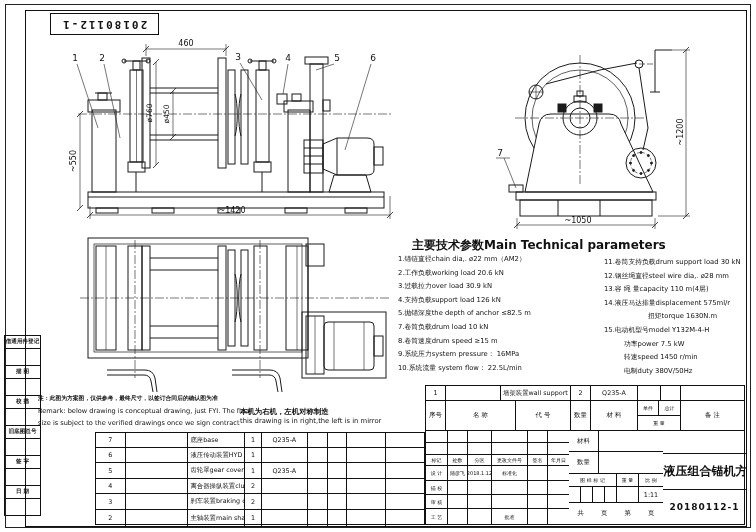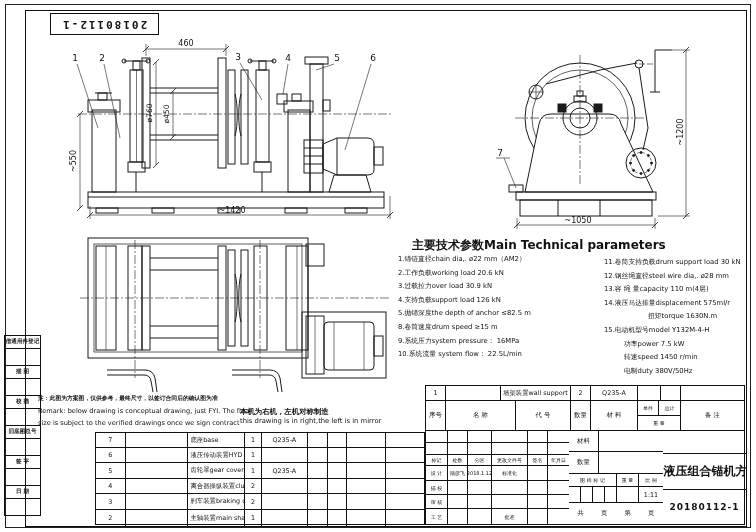--- a/index.html
+++ b/index.html
@@ -282,20 +282,21 @@
   </svg>
 
   <div class="abs tech">
     <div class="tp-title">主要技术参数Main Technical parameters</div>
     <div class="tp-left">
       <div>1.锚链直径chain dia,.  ø22 mm（AM2）</div>
       <div>2.工作负载working load  20.6 kN</div>
       <div>3.过载拉力over load  30.9 kN</div>
       <div>4.支持负载support load  126 kN</div>
       <div>5.抛锚深度the depth of anchor  ≤82.5 m</div>
+      <div>7.卷筒负载drum load  10 kN</div>
       <div>8.卷筒速度drum speed  ≥15 m</div>
       <div>9.系统压力system pressure：  16MPa</div>
       <div>10.系统流量 system flow：  22.5L/min</div>
     </div>
     <div class="tp-right">
       <div>11.卷筒支持负载drum support load  30 kN</div>
       <div>12.钢丝绳直径steel wire dia,.  ø28 mm</div>
       <div>13.容 绳 量capacity      110 m(4层)</div>
       <div>14.液压马达排量displacement 575ml/r</div>
       <div class="ind-b">扭矩torque 1630N.m</div>

